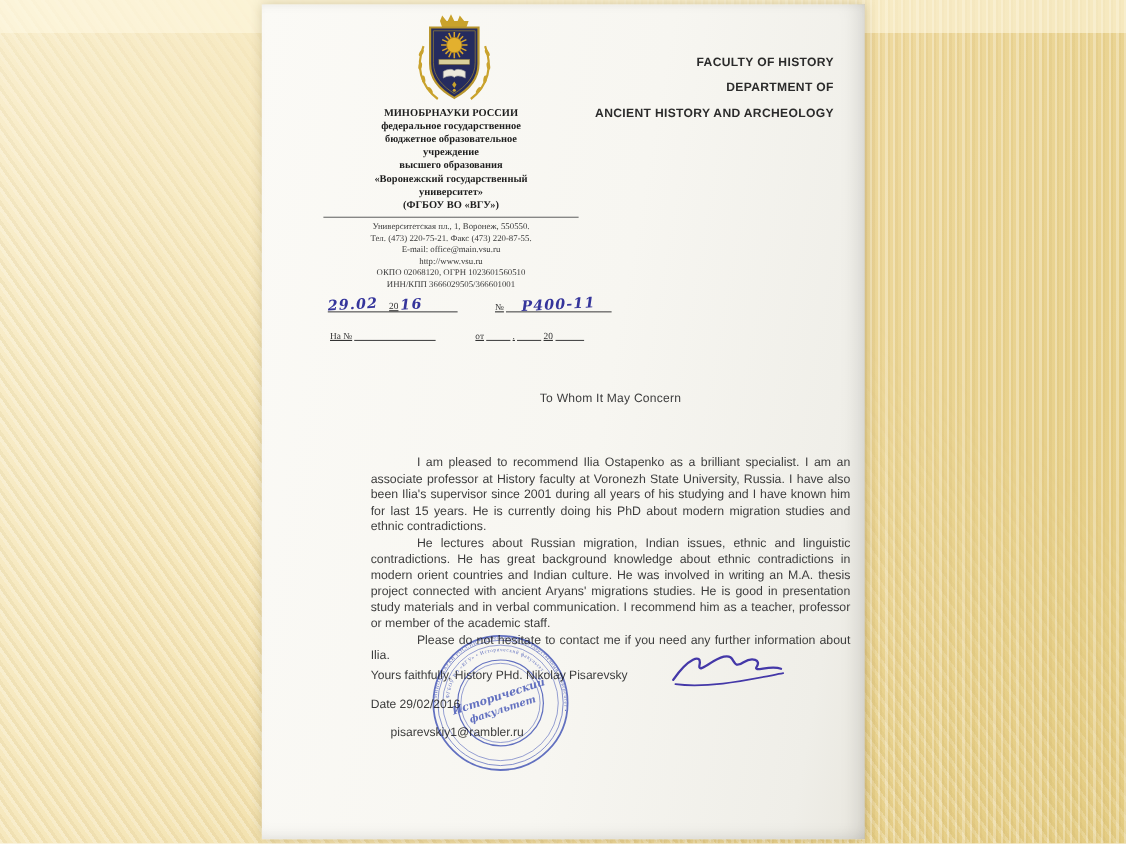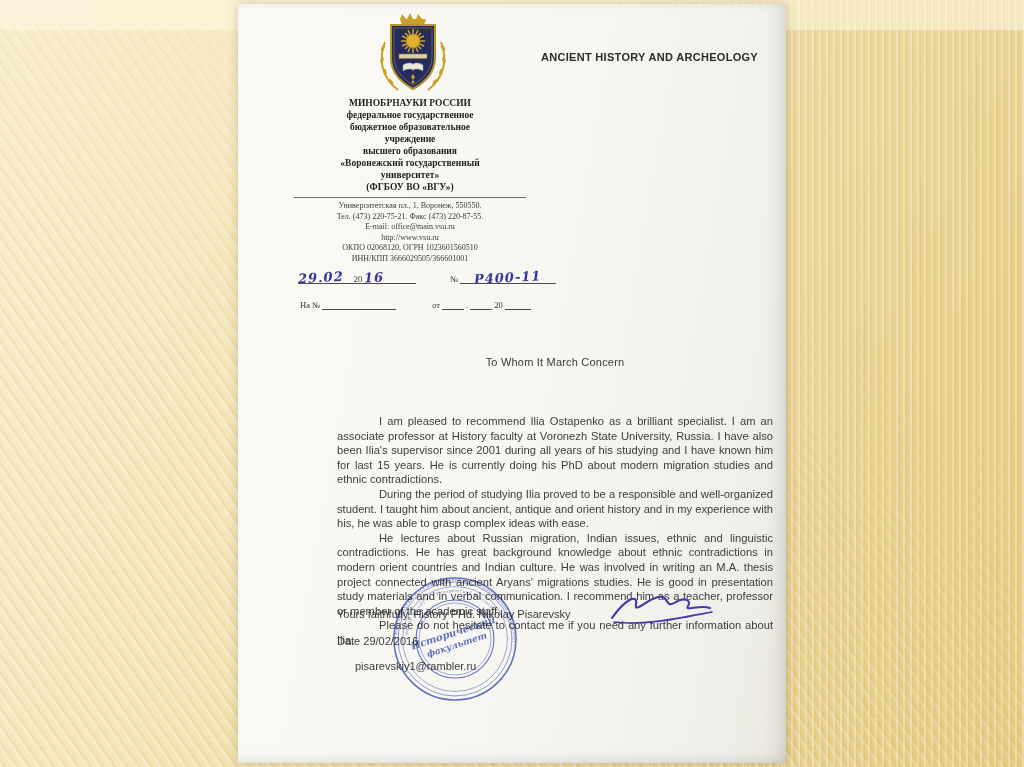--- a/index.html
+++ b/index.html
@@ -34,21 +34,21 @@
   .en-block{position:absolute;right:28px;top:42px;width:300px;text-align:right;color:#2b2b2b;
     font-size:11px;font-weight:600;line-height:23px;letter-spacing:.3px;white-space:nowrap;}
 
   
   .ref{position:absolute;left:60px;font-family:"Liberation Serif",serif;font-size:8.5px;color:#333;}
   .ref-row1{top:266px;}
   .ref-row2{top:292px;}
   .slot{display:inline-block;border-bottom:1px solid #4a4a4a;height:13px;vertical-align:bottom;}
   .hw{font-family:"DejaVu Serif",serif;font-style:italic;font-weight:600;color:#35359b;
     font-size:13px;letter-spacing:1px;display:inline-block;transform:rotate(-3deg);}
-  .ref .plabel{display:inline-block;margin:0 2px;}
+  .ref .plabel{display:inline-block;margin:0 2px;text-decoration:underline;}
   .no-group{margin-left:32px;}
 
   
   .salutation{position:absolute;left:99px;top:352px;width:436px;text-align:center;
     font-size:11px;color:#3c3c3c;letter-spacing:.2px;}
   .body-text{position:absolute;left:99px;top:374px;width:436px;font-size:11.2px;line-height:14.6px;
     color:#3d3d3d;text-align:justify;margin-top:36px;}
   .body-text p{margin:0;text-indent:42px;}
 
   .signoff{position:absolute;left:99px;top:604px;font-size:11px;color:#3c3c3c;white-space:nowrap;}
@@ -122,34 +122,35 @@
         <div>Университетская пл., 1, Воронеж, 550550.</div>
         <div>Тел. (473) 220-75-21. Факс (473) 220-87-55.</div>
         <div>E-mail: office@main.vsu.ru</div>
         <div>http://www.vsu.ru</div>
         <div>ОКПО 02068120, ОГРН 1023601560510</div>
         <div>ИНН/КПП 3666029505/366601001</div>
       </div>
     </div>
 
     <div class="en-block">
+      <div>FACULTY OF HISTORY</div>
+      <div>DEPARTMENT OF</div>
       <div>ANCIENT HISTORY AND ARCHEOLOGY</div>
     </div>
 
     <div class="ref ref-row1">
       <span class="slot" style="width:118px;"><span class="hw">29.02</span><span class="plabel" style="margin-left:10px;">20</span><span class="hw">16</span></span><span class="no-group"><span class="plabel">№</span><span class="slot" style="width:96px;text-align:center;"><span class="hw">Р400-11</span></span></span>
     </div>
     <div class="ref ref-row2">
       <span class="plabel">На №</span><span class="slot" style="width:74px;"></span><span style="display:inline-block;width:34px;"></span><span class="plabel">от</span><span class="slot" style="width:22px;"></span><span class="plabel">.</span><span class="slot" style="width:22px;"></span><span class="plabel">20</span><span class="slot" style="width:26px;"></span>
     </div>
 
-    <div class="salutation">To Whom It March Concern</div>
+    <div class="salutation">To Whom It May Concern</div>
     <div class="body-text">
       <p>I am pleased to recommend Ilia Ostapenko as a brilliant specialist. I am an associate professor at History faculty at Voronezh State University, Russia. I have also been Ilia's supervisor since 2001 during all years of his studying and I have known him for last 15 years. He is currently doing his PhD about modern migration studies and ethnic contradictions.</p>
-      <p>During the period of studying Ilia proved to be a responsible and well-organized student. I taught him about ancient, antique and orient history and in my experience with his, he was able to grasp complex ideas with ease.</p>
       <p>He lectures about Russian migration, Indian issues, ethnic and linguistic contradictions. He has great background knowledge about ethnic contradictions in modern orient countries and Indian culture. He was involved in writing an M.A. thesis project connected with ancient Aryans' migrations studies. He is good in presentation study materials and in verbal communication. I recommend him as a teacher, professor or member of the academic staff.</p>
       <p>Please do not hesitate to contact me if you need any further information about Ilia.</p>
     </div>
 
     <div class="signoff">Yours faithfully, History  PHd. Nikolay Pisarevsky</div>
     <div class="dateline">Date 29/02/2016</div>
     <div class="email">pisarevskiy1@rambler.ru</div>
 
     <svg class="sig" viewBox="0 0 116 42">
       <path d="M8,30 C22,10 34,6 32,16 C30,26 42,12 54,9 C66,6 60,22 72,14 C80,9 88,12 84,18 C80,24 96,16 106,20" fill="none" stroke="#4438a8" stroke-width="2.1" stroke-linecap="round"></path>

